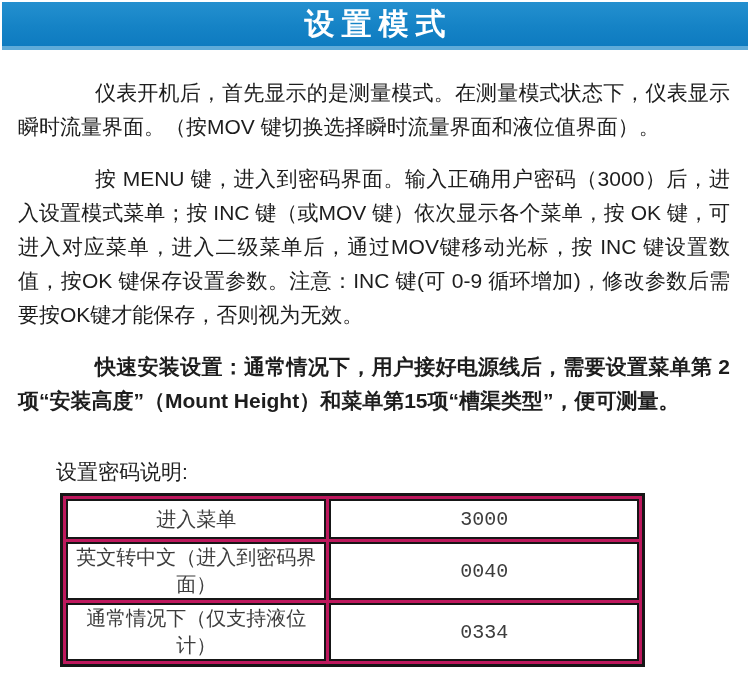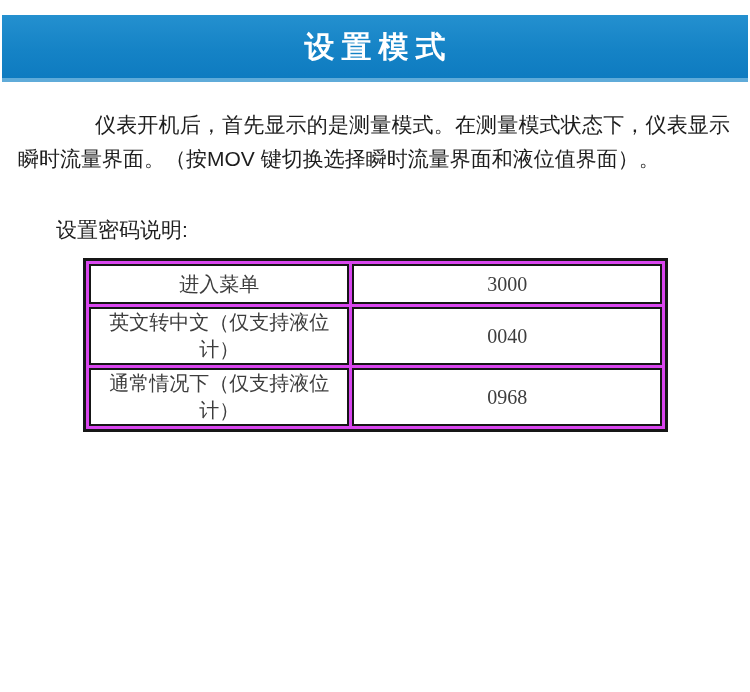--- a/index.html
+++ b/index.html
@@ -6,22 +6,22 @@
   html, body { width: 750px; background: #ffffff; }
   body {
     height: 692px;
     font-family: "Liberation Sans", "DejaVu Sans", sans-serif;
     overflow: hidden;
   }
   .page { width: 750px; height: 692px; background: #ffffff; position: relative; }
 
   
   .banner {
-    margin: 15px 2px 0 2px;
-    height: 67px;
+    margin: 2px 2px 0 2px;
+    height: 48px;
     background: linear-gradient(180deg, #2490cf 0%, #1583c6 55%, #0e7bc0 100%);
     border-bottom: 4px solid #5fabd9;
     display: flex;
     align-items: center;
     justify-content: center;
   }
   .banner-title {
     color: #ffffff;
     font-size: 30px;
     font-weight: bold;
@@ -41,74 +41,76 @@
     text-align: justify;
     text-indent: 77px;
     margin-bottom: 18px;
   }
   .para-bold { font-weight: bold; }
 
   .pw-label {
     font-size: 21px;
     line-height: 24px;
     color: #1d1d1d;
-    margin: 42px 0 16px 38px;
+    margin: 42px 0 9px 38px;
   }
 
   
   .pw-table {
-    margin-left: 65px;
+    margin-left: 42px;
     width: 585px;
     border: 3px solid #161616;
     border-collapse: separate;
     border-spacing: 3px;
-    background: #d946ef;
+    background: #be185d;
     table-layout: fixed;
   }
   .pw-table td {
     border: 2px solid #161616;
     height: 40px;
     text-align: center;
     vertical-align: middle;
     font-family: "Liberation Serif", "DejaVu Serif", serif;
     font-size: 20px;
     color: #3d3d3d;
     background: #ffffff;
   }
   .pw-table .cell-name { width: 253px; }
-  .pw-table .cell-code { width: 301px; }
+  .pw-table .cell-code { width: 301px; font-family: Liberation Mono, monospace; }
 </style>
 </head>
 <body>
 
 <div class="page">
 
   <header class="banner">
     <h1 class="banner-title">设置模式</h1>
   </header>
 
   <main class="content">
 
     <p class="para">仪表开机后，首先显示的是测量模式。在测量模式状态下，仪表显示瞬时流量界面。（按MOV 键切换选择瞬时流量界面和液位值界面）。</p>
 
+    <p class="para">按 MENU 键，进入到密码界面。输入正确用户密码（3000）后，进入设置模式菜单；按 INC 键（或MOV 键）依次显示各个菜单，按 OK 键，可进入对应菜单，进入二级菜单后，通过MOV键移动光标，按 INC 键设置数值，按OK 键保存设置参数。注意：INC 键(可 0-9 循环增加)，修改参数后需要按OK键才能保存，否则视为无效。</p>
 
+    <p class="para para-bold">快速安装设置：通常情况下，用户接好电源线后，需要设置菜单第 2 项“安装高度”（Mount Height）和菜单第15项“槽渠类型”，便可测量。</p>
 
     <div class="pw-label">设置密码说明:</div>
 
     <table class="pw-table">
       <tbody>
         <tr>
           <td class="cell-name">进入菜单</td>
           <td class="cell-code">3000</td>
         </tr>
         <tr>
-          <td class="cell-name">英文转中文（仅支持液位计）</td>
+          <td class="cell-name">英文转中文（进入到密码界面）</td>
           <td class="cell-code">0040</td>
         </tr>
         <tr>
           <td class="cell-name">通常情况下（仅支持液位计）</td>
-          <td class="cell-code">0968</td>
+          <td class="cell-code">0334</td>
         </tr>
       </tbody>
     </table>
 
   </main>
 </div>
 
 </body></html>

